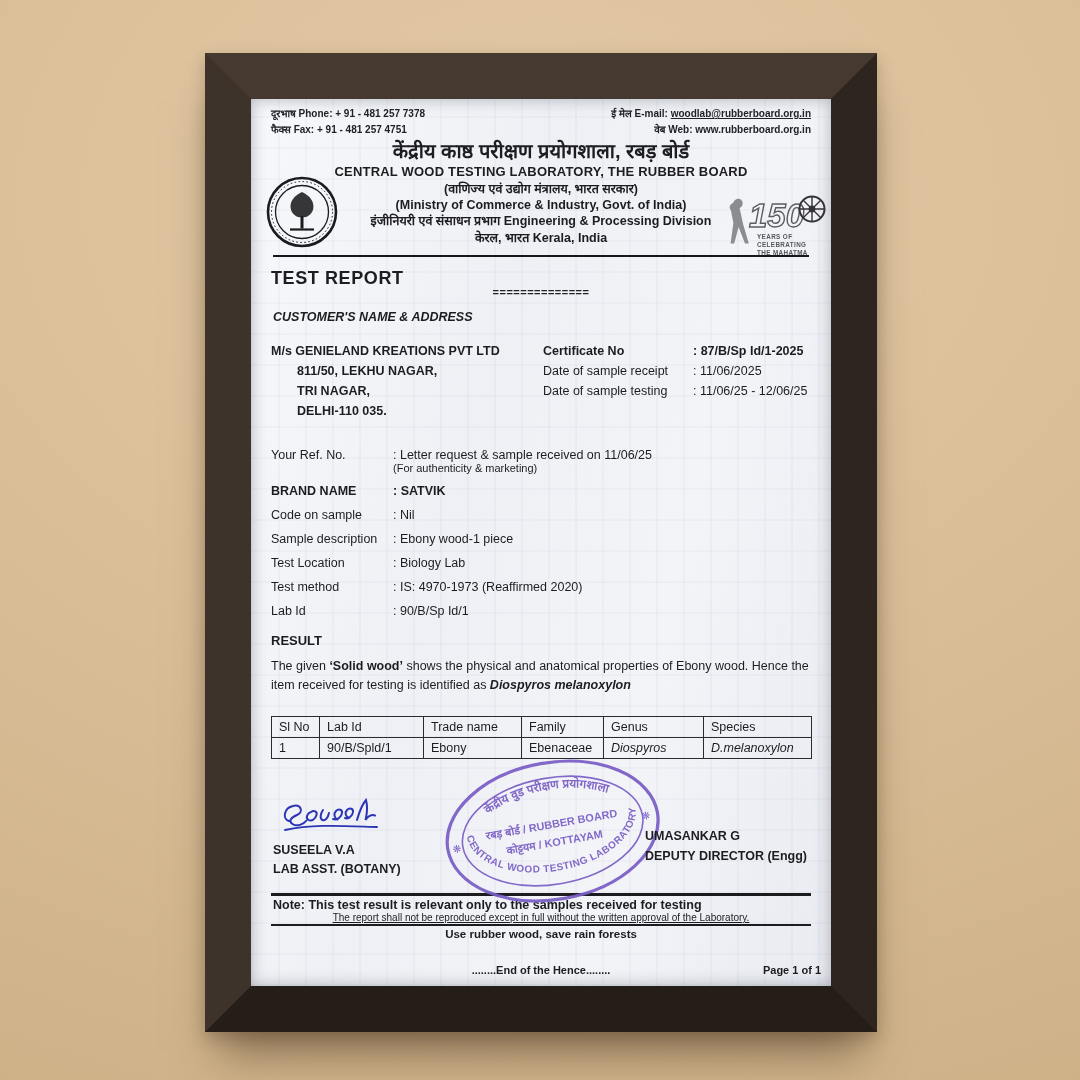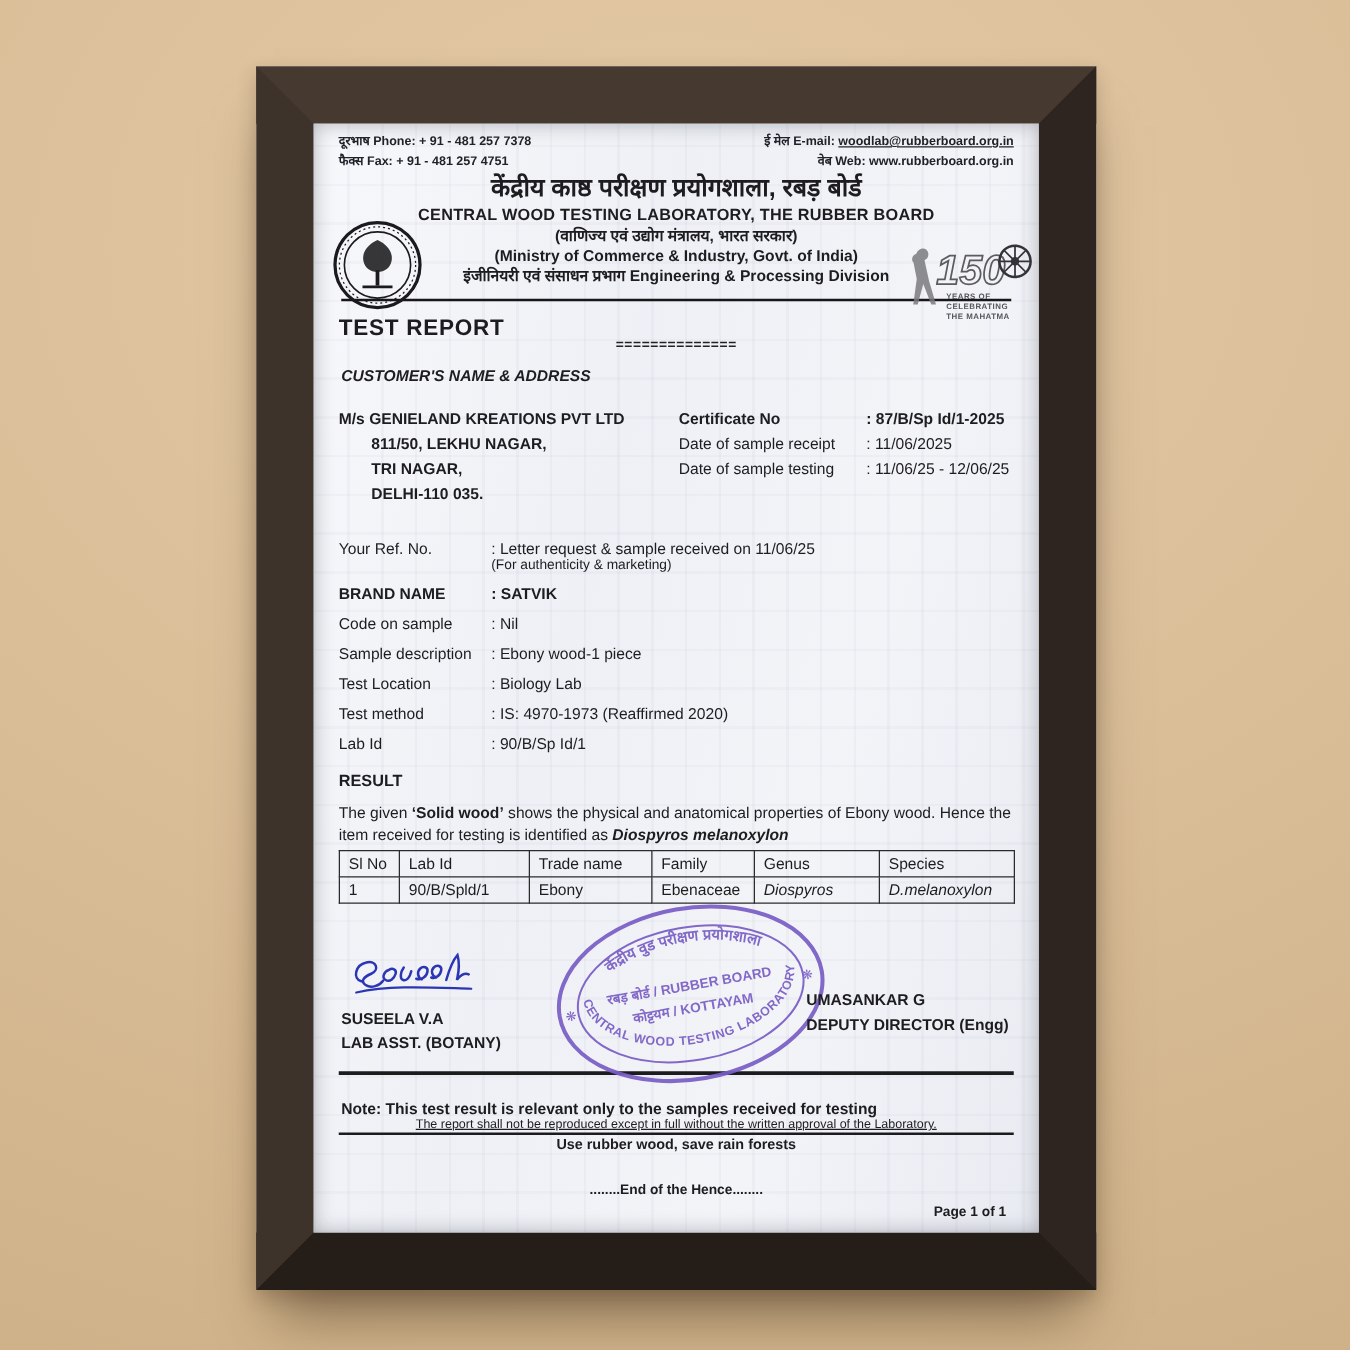--- a/index.html
+++ b/index.html
@@ -41,36 +41,36 @@
   .meta-label{width:150px;flex:none;}
   .strong{font-weight:bold;}
   .fields{margin-top:27px;font-size:12.5px;}
   .field-row{display:flex;margin-bottom:10px;}
   .f-label{width:122px;flex:none;}
   .f-value{flex:1;}
   .f-note{font-size:11px;}
   .result-heading{font-weight:bold;font-size:13px;margin-top:15px;}
   .result-para{font-size:12.5px;margin-top:9px;line-height:1.5;width:548px;}
   .bi{font-weight:bold;font-style:italic;}
-  table.result{border-collapse:collapse;margin-top:2px;font-size:12.5px;width:540px;table-layout:fixed;}
+  table.result{border-collapse:collapse;margin-top:22px;font-size:12.5px;width:540px;table-layout:fixed;}
   table.result th,table.result td{border:1.6px solid #2b2b2e;padding:3px 7px;text-align:left;font-weight:normal;
     overflow:hidden;white-space:nowrap;}
   
   .sig-row{position:relative;height:126px;margin-top:8px;}
   .sig-left{position:absolute;left:2px;top:26px;}
   .sig-name{font-weight:bold;font-size:12.5px;line-height:1.5;}
   .sig-right{position:absolute;right:4px;top:60px;font-weight:bold;font-size:12.5px;line-height:1.55;}
   .stamp{position:absolute;left:166px;top:-12px;transform:rotate(-10deg);opacity:.93;}
   
-  .note-block{border-top:3px solid #1c1c1f;padding-top:20px;}
+  .note-block{border-top:3px solid #1c1c1f;padding-top:2px;}
   .note-main{font-weight:bold;font-size:12.5px;padding-left:2px;}
   .note-sub{text-align:center;font-size:10px;text-decoration:underline;border-bottom:2.5px solid #1c1c1f;padding-bottom:1px;}
   .slogan{text-align:center;font-weight:bold;font-size:11.5px;margin-top:2px;}
   .end-line{text-align:center;font-weight:bold;font-size:11px;margin-top:24px;}
-  .page-no{position:absolute;right:26px;bottom:10px;font-weight:bold;font-size:11px;}
+  .page-no{position:absolute;right:10px;bottom:10px;font-weight:bold;font-size:11px;}
 </style>
 </head>
 <body>
 
 <div class="scene">
   <div class="frame">
     <div class="paper">
       <div class="doc">
 
         <div class="contact">
@@ -83,20 +83,21 @@
             <div><span>वेब Web:</span> <span>www.rubberboard.org.in</span></div>
           </div>
         </div>
 
         <div class="center-head">
           <div class="h-hindi">केंद्रीय काष्ठ परीक्षण प्रयोगशाला, रबड़ बोर्ड</div>
           <div class="h-eng">CENTRAL WOOD TESTING LABORATORY, THE RUBBER BOARD</div>
           <div class="h-sub">(वाणिज्य एवं उद्योग मंत्रालय, भारत सरकार)</div>
           <div class="h-sub">(Ministry of Commerce &amp; Industry, Govt. of India)</div>
           <div class="h-sub">इंजीनियरी एवं संसाधन प्रभाग Engineering &amp; Processing Division</div>
+          <div class="h-sub">केरल, भारत Kerala, India</div>
         </div>
 
         <div class="emblem">
           <svg width="74" height="74" viewBox="0 0 74 74">
             <circle cx="37" cy="37" r="34" fill="none" stroke="#1b1b1d" stroke-width="2.6"></circle>
             <circle cx="37" cy="37" r="30.5" fill="none" stroke="#1b1b1d" stroke-width="1" stroke-dasharray="1.6 2.4"></circle>
             <circle cx="37" cy="37" r="26.5" fill="none" stroke="#1b1b1d" stroke-width="1.3"></circle>
             <path d="M37 17 c-8 3.5 -12.5 10 -11.3 16.6 c1 5.6 5.6 9 11.3 9 c5.7 0 10.3 -3.4 11.3 -9 C49.5 27 45 20.5 37 17 z" fill="#1b1b1d" opacity=".88"></path>
             <rect x="35.5" y="41" width="3" height="12.5" fill="#1b1b1d"></rect>
             <path d="M25 54.5 h24" stroke="#1b1b1d" stroke-width="2.2"></path>

